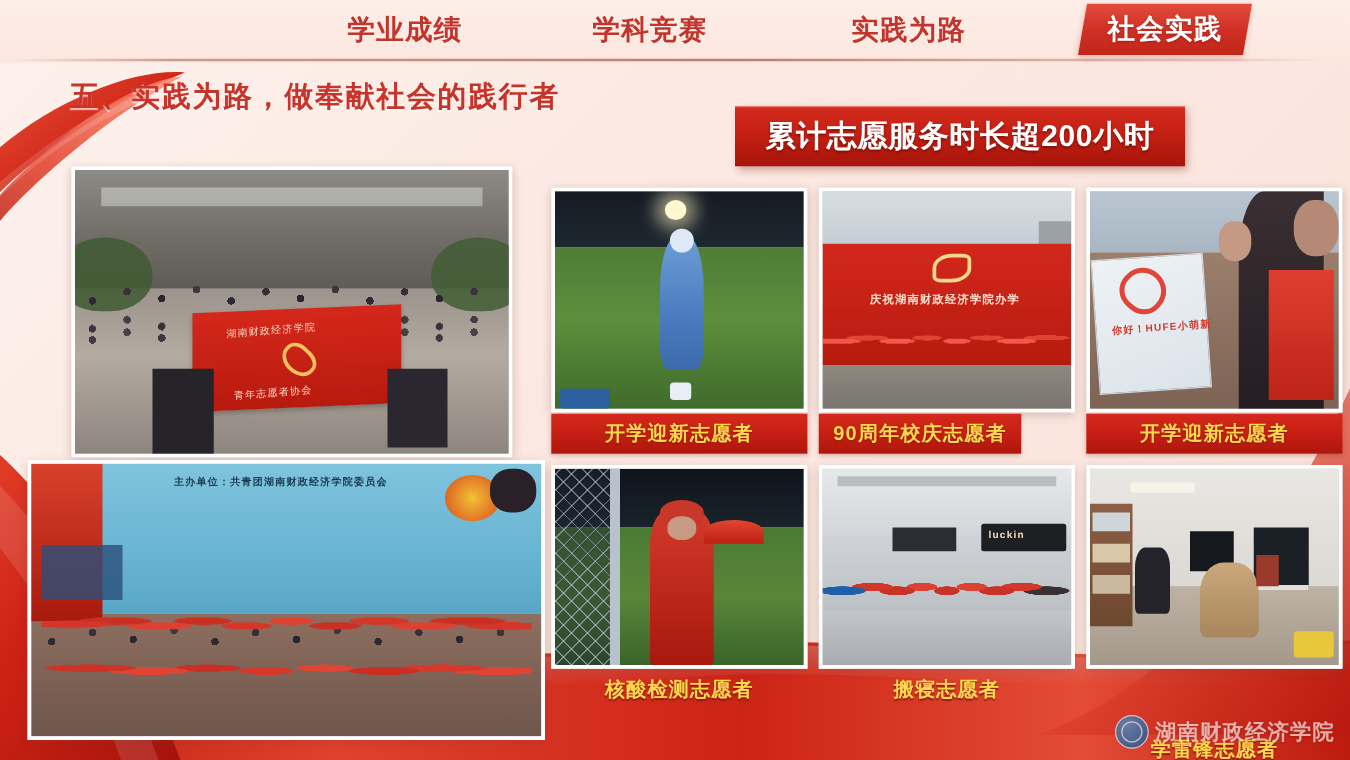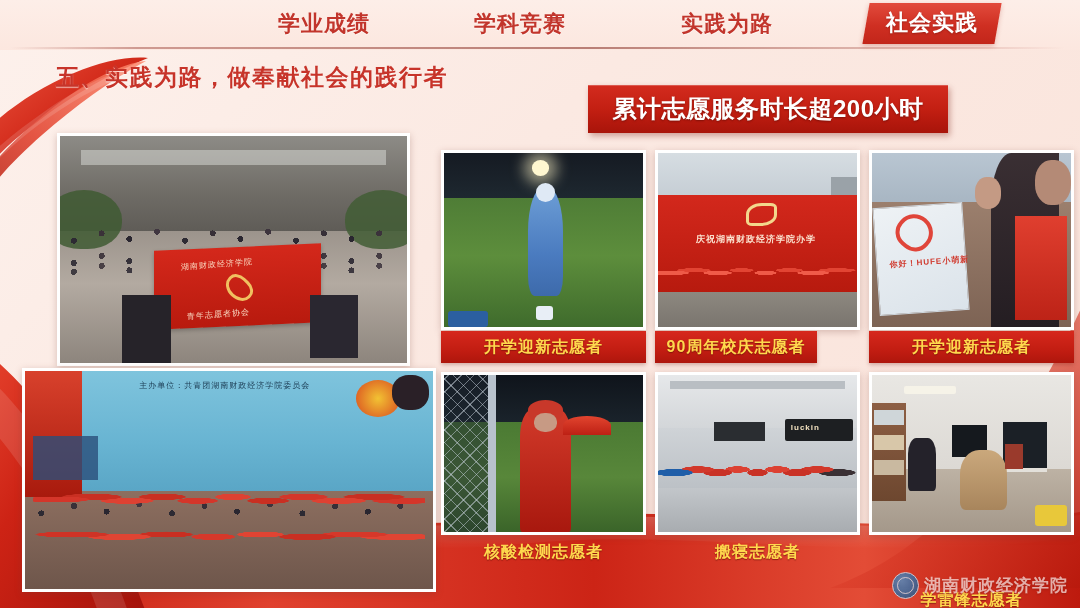--- a/index.html
+++ b/index.html
@@ -320,21 +320,21 @@
       <div style="position:absolute;right:14%;bottom:2%;width:14%;height:28%;background:#2a2730;"></div>
     </div>
   </div>
 
   <div class="photo p-wall white-frame">
     <div class="photo-inner">
       <div class="ph-band" style="top:0;height:55%;background:linear-gradient(180deg,#7fc4dd,#68b4d2 60%,#5aa6c6);"></div>
       <div class="ph-band" style="top:55%;height:45%;background:linear-gradient(180deg,#8d6f60,#6e564b);"></div>
       <div style="position:absolute;left:0;top:0;width:14%;height:58%;background:linear-gradient(180deg,#d8412c,#a81a0d);"></div>
       <div style="position:absolute;left:2%;top:30%;width:16%;height:20%;background:#2b4f7a;opacity:.8;"></div>
-      <div class="tiny-txt" style="left:28%;top:4%;color:#1b3b52;font-size:8px;font-weight:normal;">主办单位：共青团湖南财政经济学院委员会</div>
+      <div class="tiny-txt" style="left:28%;top:4%;color:#1b3b52;font-size:8px;font-weight:bold;">主办单位：共青团湖南财政经济学院委员会</div>
       <div style="position:absolute;right:8%;top:4%;width:11%;height:17%;border-radius:50%;background:radial-gradient(circle,#f2c233,#d8481f);"></div>
       <div style="position:absolute;right:1%;top:2%;width:9%;height:16%;border-radius:45%;background:#2a2027;"></div>
       <div class="crowd" style="top:36%;height:42%;"></div>
       <div style="position:absolute;left:2%;top:44%;right:2%;height:30%;background:
            radial-gradient(ellipse at 6% 50%, #d4362a 0 6%, transparent 6.5%),
            radial-gradient(ellipse at 15% 46%, #c92f22 0 6%, transparent 6.5%),
            radial-gradient(ellipse at 24% 52%, #de4132 0 6%, transparent 6.5%),
            radial-gradient(ellipse at 33% 46%, #c92f22 0 6%, transparent 6.5%),
            radial-gradient(ellipse at 42% 52%, #d4362a 0 6%, transparent 6.5%),
            radial-gradient(ellipse at 51% 46%, #de4132 0 6%, transparent 6.5%),

